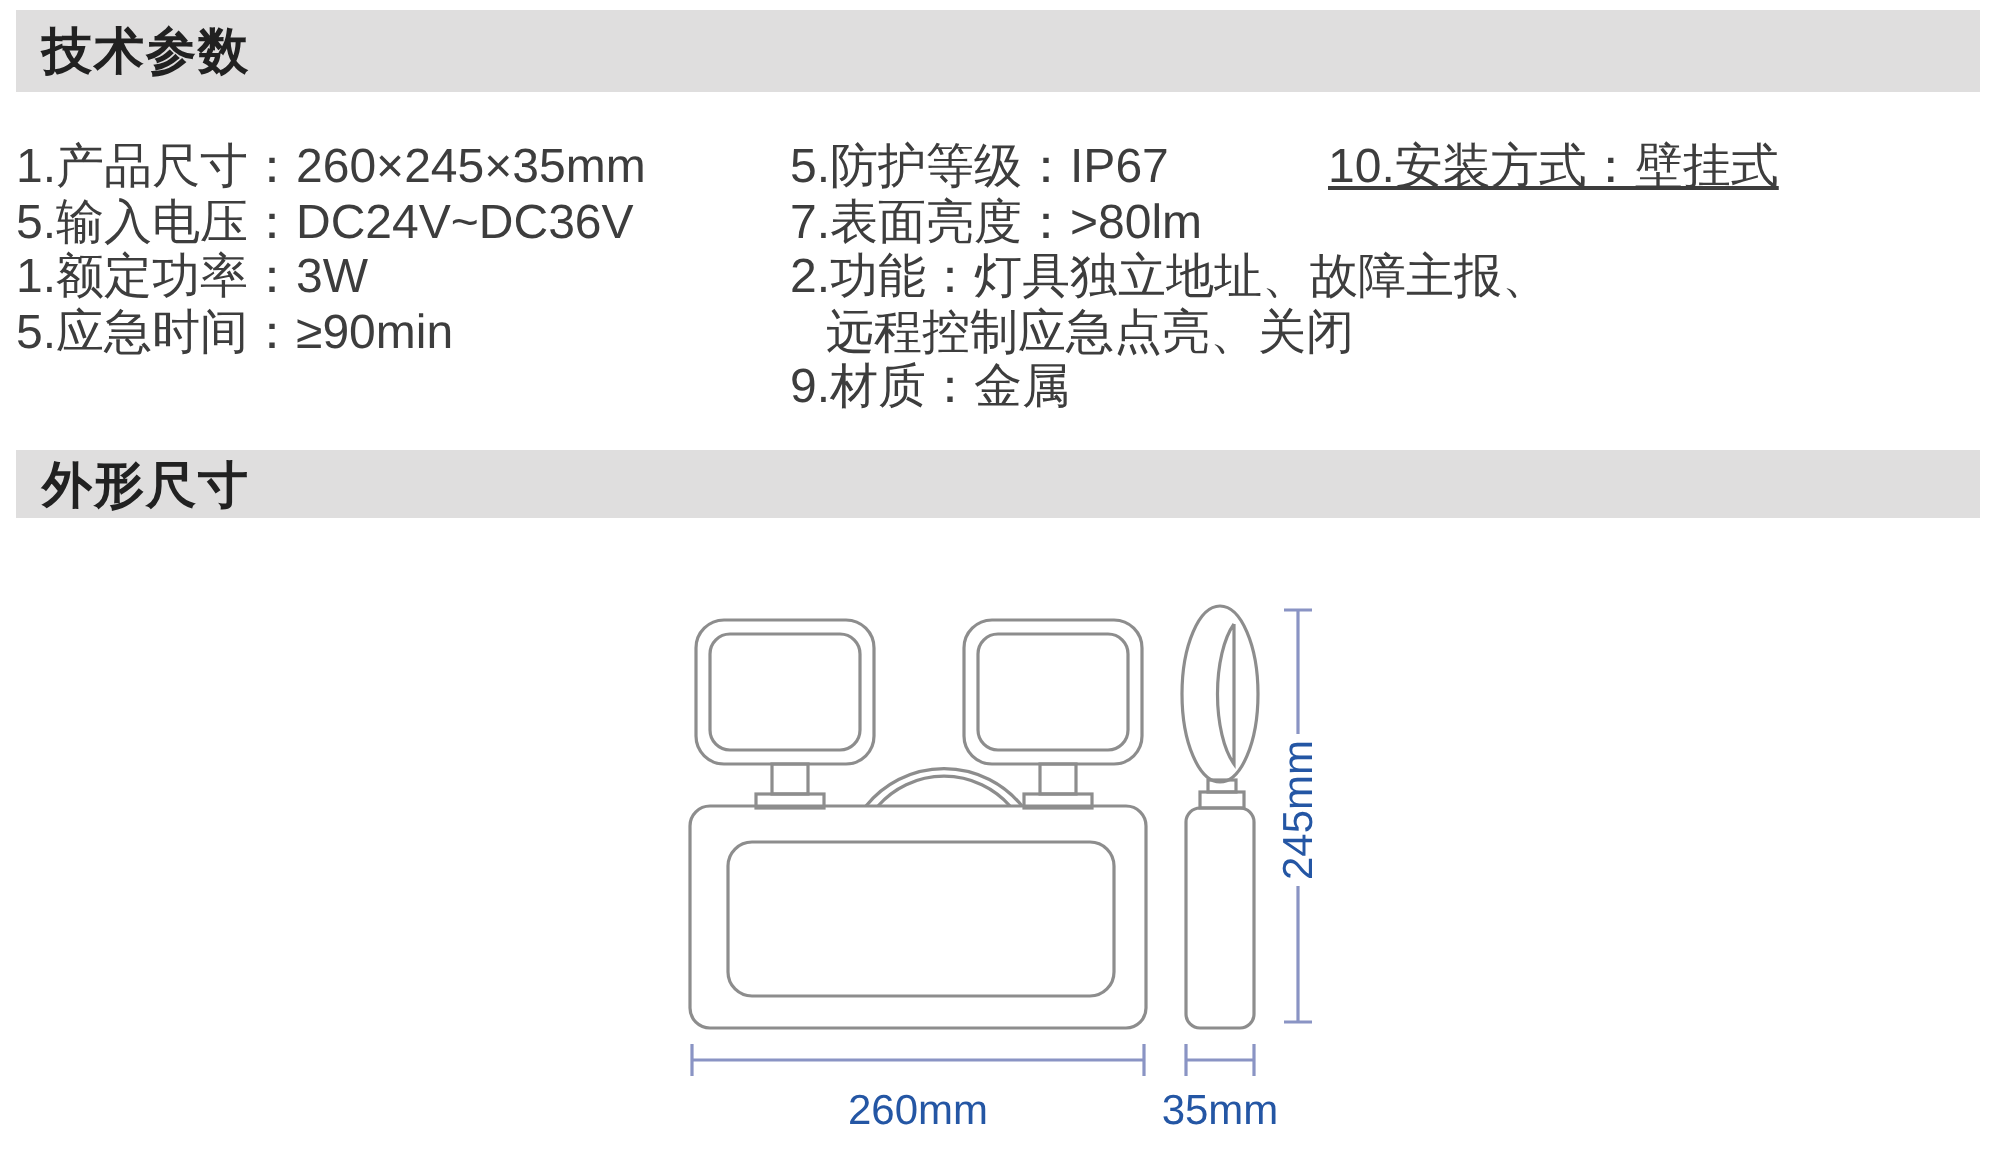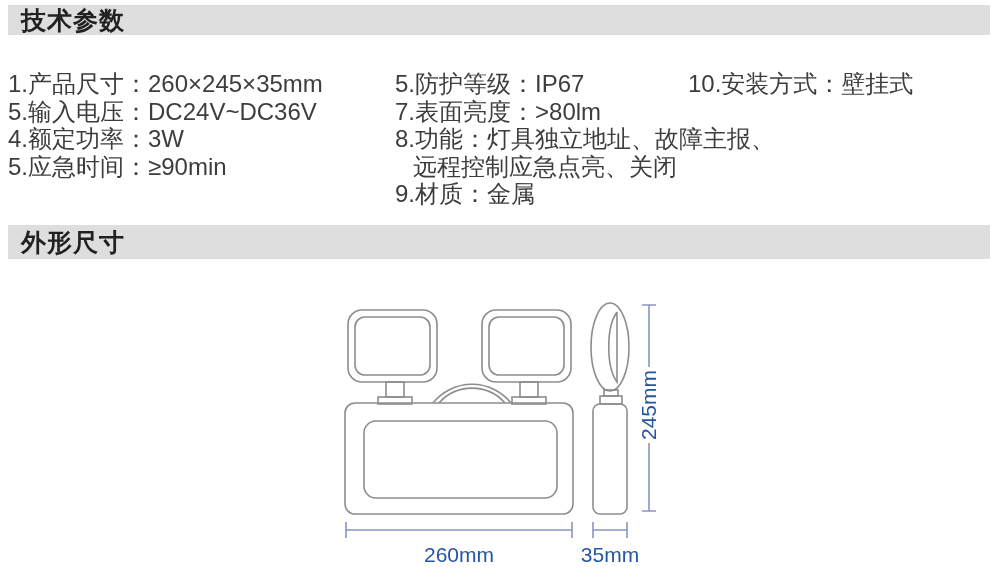--- a/index.html
+++ b/index.html
@@ -5,32 +5,32 @@
   html,body{margin:0;padding:0;}
   body{
     width:1000px;height:586px;position:relative;background:#ffffff;
     font-family:"Liberation Sans","DejaVu Sans",sans-serif;
     overflow:hidden;
   }
   .section-bar{
     position:absolute;left:8px;width:982px;background:#dfdede;
     display:flex;align-items:center;padding-left:13px;box-sizing:border-box;
   }
-  .bar-tech{top:5px;height:30px;}
+  .bar-tech{top:5px;height:41px;}
   .bar-outline{top:225px;height:34px;}
   .section-title{
     font-size:25px;font-weight:bold;color:#212121;letter-spacing:1px;
   }
   .spec-col{
     position:absolute;top:70px;
     font-size:24px;color:#3d3d3d;line-height:27.5px;white-space:nowrap;
   }
   .col-1{left:8px;}
   .col-2{left:395px;}
-  .col-3{left:688px;}
+  .col-3{left:664px;text-decoration:underline;}
   .spec-item{height:27.5px;}
   .spec-item.red{color:#e03a2f;}
   .spec-item.cont{padding-left:18px;}
   .drawing-wrap{position:absolute;left:330px;top:295px;width:360px;height:280px;}
   svg{display:block;}
   .outline-stroke{fill:none;stroke:#8d8d8d;stroke-width:1.6;}
   .dim-line{fill:none;stroke:#8a94c4;stroke-width:1.6;}
   .dim-text{
     fill:#2456a4;font-size:21px;
     font-family:"Liberation Sans","DejaVu Sans",sans-serif;
@@ -39,28 +39,28 @@
 </head>
 <body>
 
 <div class="section-bar bar-tech">
   <span class="section-title">技术参数</span>
 </div>
 
 <div class="spec-col col-1">
   <div class="spec-item">1.产品尺寸：260×245×35mm</div>
   <div class="spec-item">5.输入电压：DC24V~DC36V</div>
-  <div class="spec-item">4.额定功率：3W</div>
+  <div class="spec-item">1.额定功率：3W</div>
   <div class="spec-item">5.应急时间：≥90min</div>
 </div>
 
 <div class="spec-col col-2">
   <div class="spec-item">5.防护等级：IP67</div>
   <div class="spec-item">7.表面亮度：&gt;80lm</div>
-  <div class="spec-item">8.功能：灯具独立地址、故障主报、</div>
+  <div class="spec-item">2.功能：灯具独立地址、故障主报、</div>
   <div class="spec-item cont">远程控制应急点亮、关闭</div>
   <div class="spec-item">9.材质：金属</div>
 </div>
 
 <div class="spec-col col-3">
   <div class="spec-item">10.安装方式：壁挂式</div>
 </div>
 
 <div class="section-bar bar-outline">
   <span class="section-title">外形尺寸</span>

